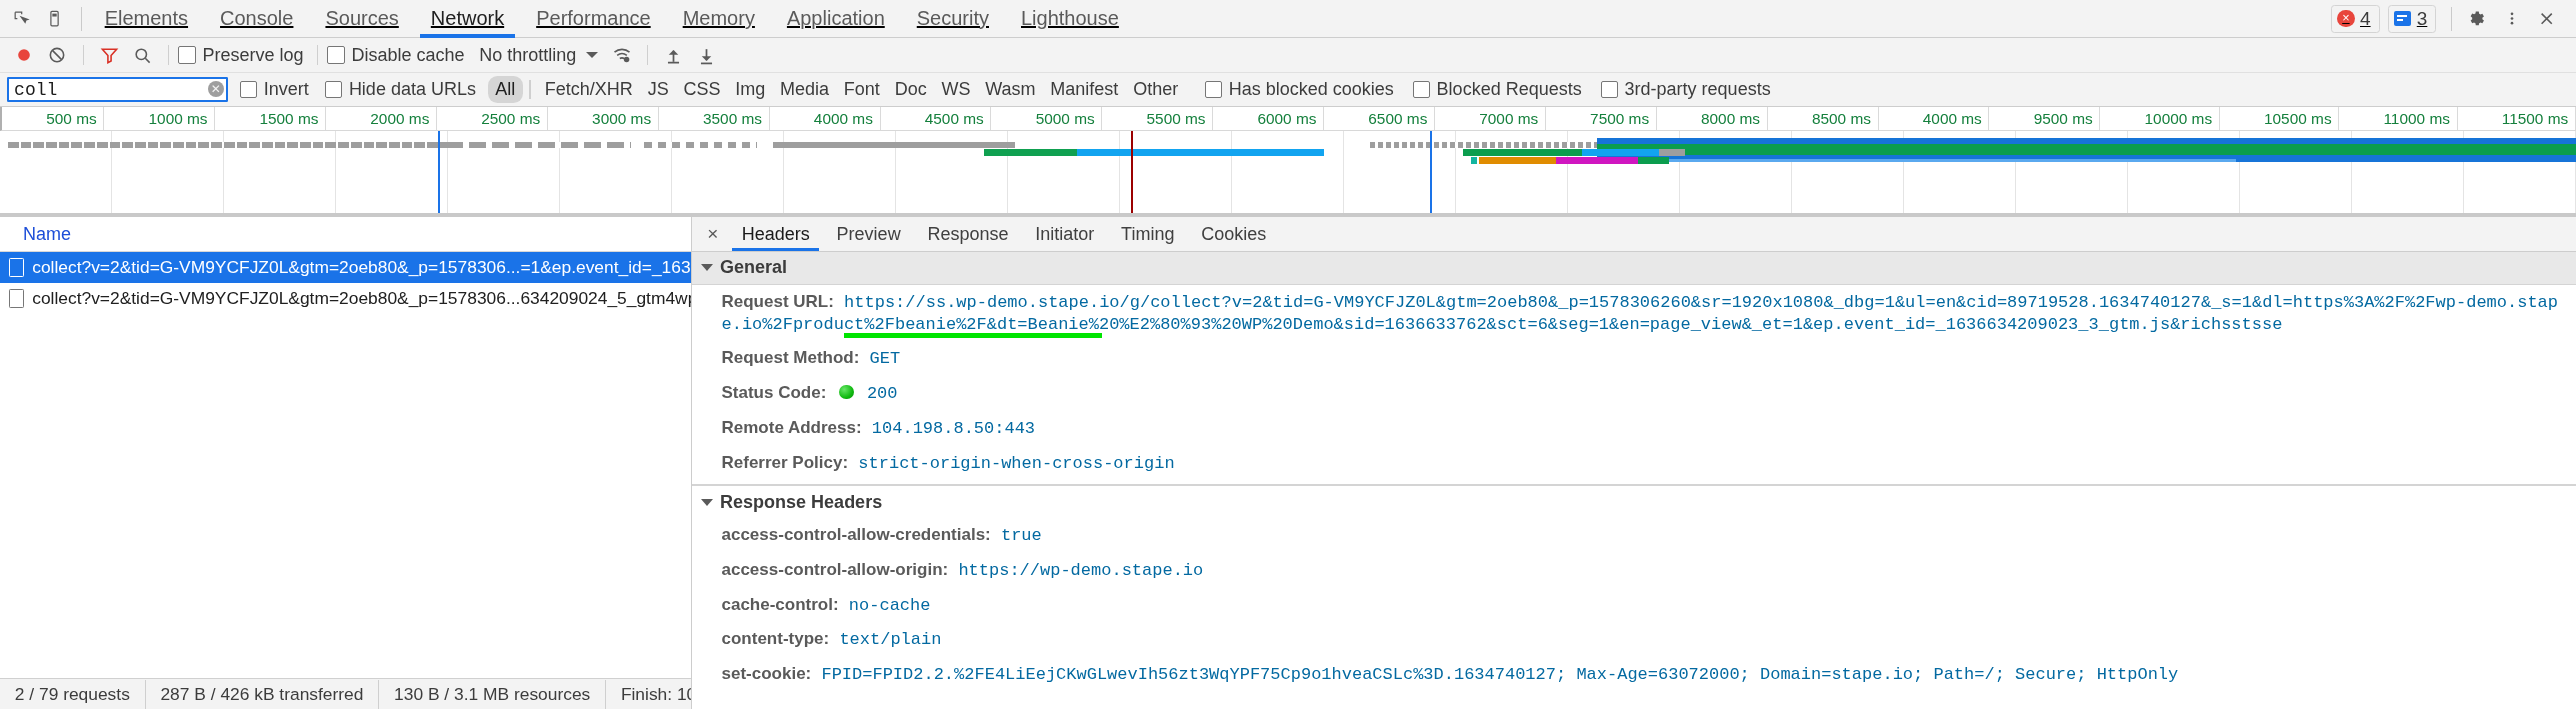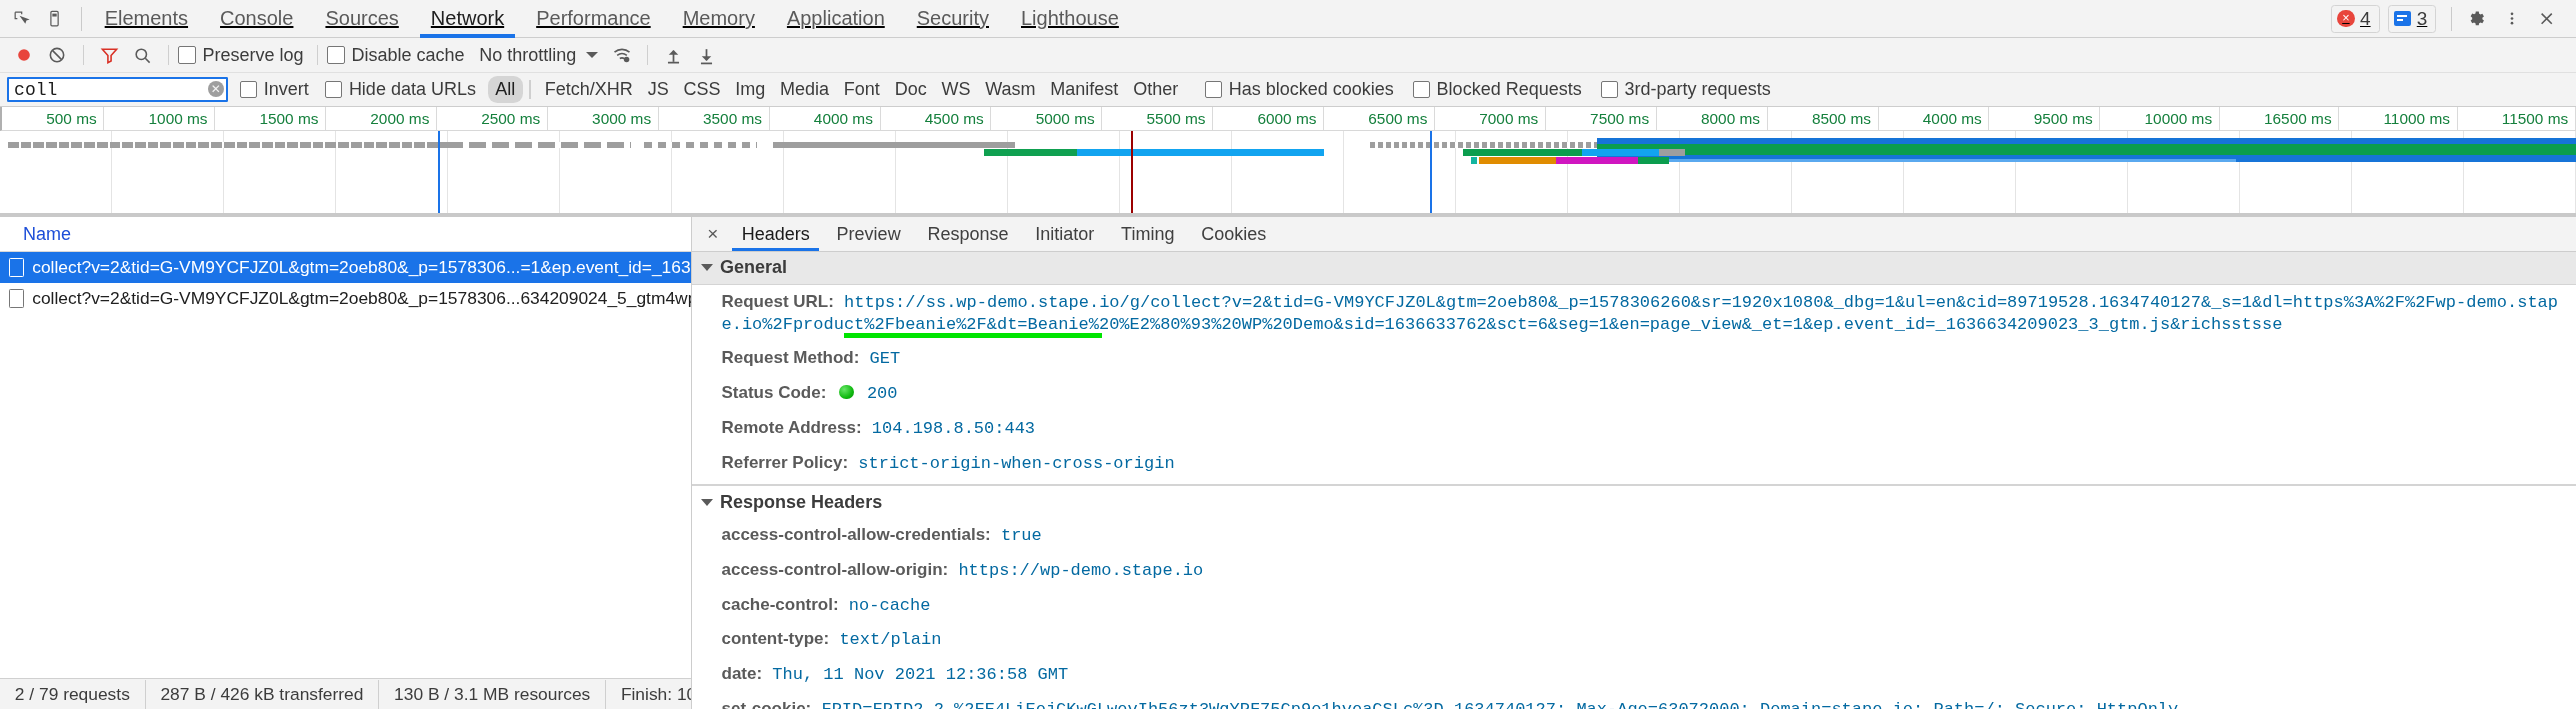--- a/index.html
+++ b/index.html
@@ -485,21 +485,21 @@
     <div class="tick">5500 ms</div>
     <div class="tick">6000 ms</div>
     <div class="tick">6500 ms</div>
     <div class="tick">7000 ms</div>
     <div class="tick">7500 ms</div>
     <div class="tick">8000 ms</div>
     <div class="tick">8500 ms</div>
     <div class="tick">4000 ms</div>
     <div class="tick">9500 ms</div>
     <div class="tick">10000 ms</div>
-    <div class="tick">16500 ms</div>
+    <div class="tick">10500 ms</div>
     <div class="tick">11000 ms</div>
     <div class="tick">11500 ms</div>
   </div>
 
   <div class="overview">
     <div class="ov-grid">
       <div class="ov-col"></div>
         <div class="ov-col"></div>
         <div class="ov-col"></div>
         <div class="ov-col"></div>
@@ -654,24 +654,20 @@
           <span class="v">https://wp-demo.stape.io</span>
         </div>
         <div class="kv">
           <span class="k">cache-control:</span>
           <span class="v">no-cache</span>
         </div>
         <div class="kv">
           <span class="k">content-type:</span>
           <span class="v">text/plain</span>
         </div>
-        <div class="kv">
-          <span class="k">date:</span>
-          <span class="v">Thu, 11 Nov 2021 12:36:58 GMT</span>
-        </div>
         <div class="kv" style="white-space:nowrap;overflow:hidden;">
           <span class="k">set-cookie:</span>
           <span class="v">FPID=FPID2.2.%2FE4LiEejCKwGLwevIh56zt3WqYPF75Cp9o1hveaCSLc%3D.1634740127; Max-Age=63072000; Domain=stape.io; Path=/; Secure; HttpOnly</span>
         </div>
 
       </div>
     </div>
   </div>
 </div>
 

